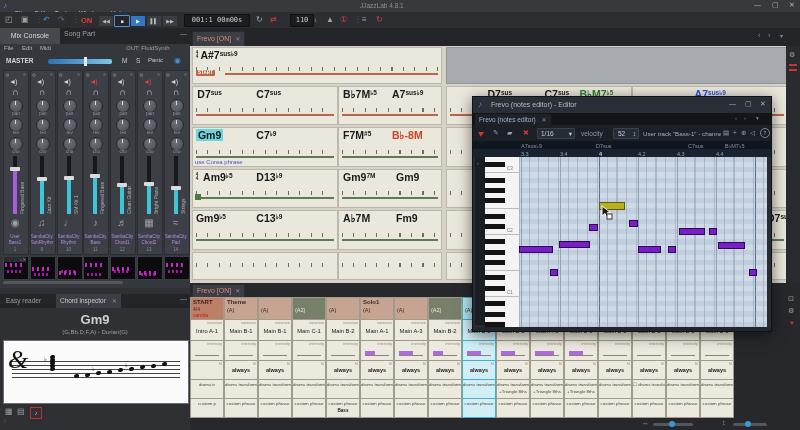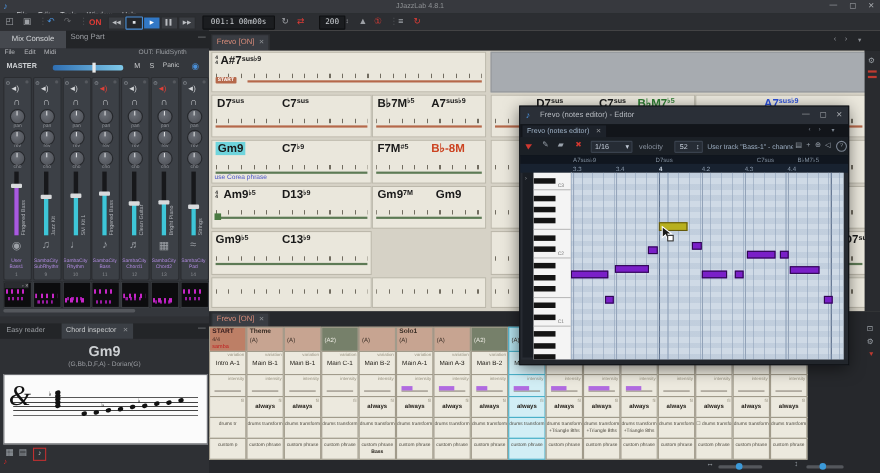--- a/index.html
+++ b/index.html
@@ -89,21 +89,21 @@
     <span class="ticon" style="left:72px;color:#55585c">⋮</span>
     <span class="abs" style="left:81px;top:4px;font-size:7.5px;font-weight:bold;color:#e03c36">ON</span>
     <span class="tbtn" style="left:98px">◀◀</span>
     <span class="tbtn" style="left:114px;background:#24262a;border-color:#4a90d9;color:#dfe2e6">■</span>
     <span class="tbtn" style="left:130px;background:#3178c6;color:#fff">▶</span>
     <span class="tbtn" style="left:146px">▌▌</span>
     <span class="tbtn" style="left:162px">▶▶</span>
     <span class="tbox" style="left:184px;width:64px;line-height:11px">001:1 00m00s</span>
     <span class="ticon" style="left:256px">↻</span>
     <span class="ticon" style="left:270px;color:#e03c36">⇄</span>
-    <span class="tbox" style="left:290px;width:22px;line-height:11px">200</span>
+    <span class="tbox" style="left:290px;width:22px;line-height:11px">110</span>
     <span class="ticon" style="left:314px;font-size:6px">↕</span>
     <span class="ticon" style="left:326px">▲</span>
     <span class="ticon" style="left:340px;color:#e03c36">①</span>
     <span class="ticon" style="left:354px;color:#55585c">⋮</span>
     <span class="ticon" style="left:362px">≡</span>
     <span class="ticon" style="left:376px;color:#e03c36">↻</span>
   </div>
 
   <div class="abs" id="mixerpanel">
     <div class="abs" style="left:0;top:0;width:190px;height:16px;background:#232528">
@@ -390,20 +390,26 @@
         </div>
         <div class="cell" style="position: absolute; left: 256px; top: 123px; width: 184px; height: 37px;">
           <div class="ticks" style="position: absolute; left: 3px; right: 3px; top: 21px;"></div>
         </div>
         <div class="cell" style="position: absolute; left: 442px; top: 123px; width: 154px; height: 37px;">
           <div class="ticks" style="position: absolute; left: 3px; right: 3px; top: 21px;"></div>
         </div>
         <div class="cell" style="position: absolute; left: 2px; top: 164px; width: 144px; height: 38px;">
           <div class="chord" style="position: absolute; left: 2%; top: 1px;">Gm9<span class="csup">♭5</span></div>
           <div class="chord" style="position: absolute; left: 44%; top: 1px;">C13<span class="csup">♭9</span></div>
+          <div class="ticks" style="position: absolute; left: 3px; right: 3px; top: 22px;"></div>
+          <div style="position: absolute; left: 3px; right: 3px; top: 28px; height: 2px; background: rgb(93, 122, 85);"></div>
+        </div>
+        <div class="cell" style="position: absolute; left: 148px; top: 164px; width: 102px; height: 38px;">
+          <div class="chord" style="position: absolute; left: 4%; top: 1px;">A♭7M</div>
+          <div class="chord" style="position: absolute; left: 56%; top: 1px;">Fm9</div>
           <div class="ticks" style="position: absolute; left: 3px; right: 3px; top: 22px;"></div>
           <div style="position: absolute; left: 3px; right: 3px; top: 28px; height: 2px; background: rgb(93, 122, 85);"></div>
         </div>
         <div class="cell" style="position: absolute; left: 256px; top: 164px; width: 184px; height: 38px;">
           <div class="ticks" style="position: absolute; left: 3px; right: 3px; top: 22px;"></div>
         </div>
         <div class="cell" style="position: absolute; left: 442px; top: 164px; width: 154px; height: 38px;">
           <div class="chord" style="position: absolute; left: 87%; top: 1px;">D7<span class="csup">sus</span></div>
           <div class="ticks" style="position: absolute; left: 3px; right: 3px; top: 22px;"></div>
           <div style="position: absolute; left: 3px; right: 3px; top: 28px; height: 2px; background: rgb(93, 122, 85);"></div>

